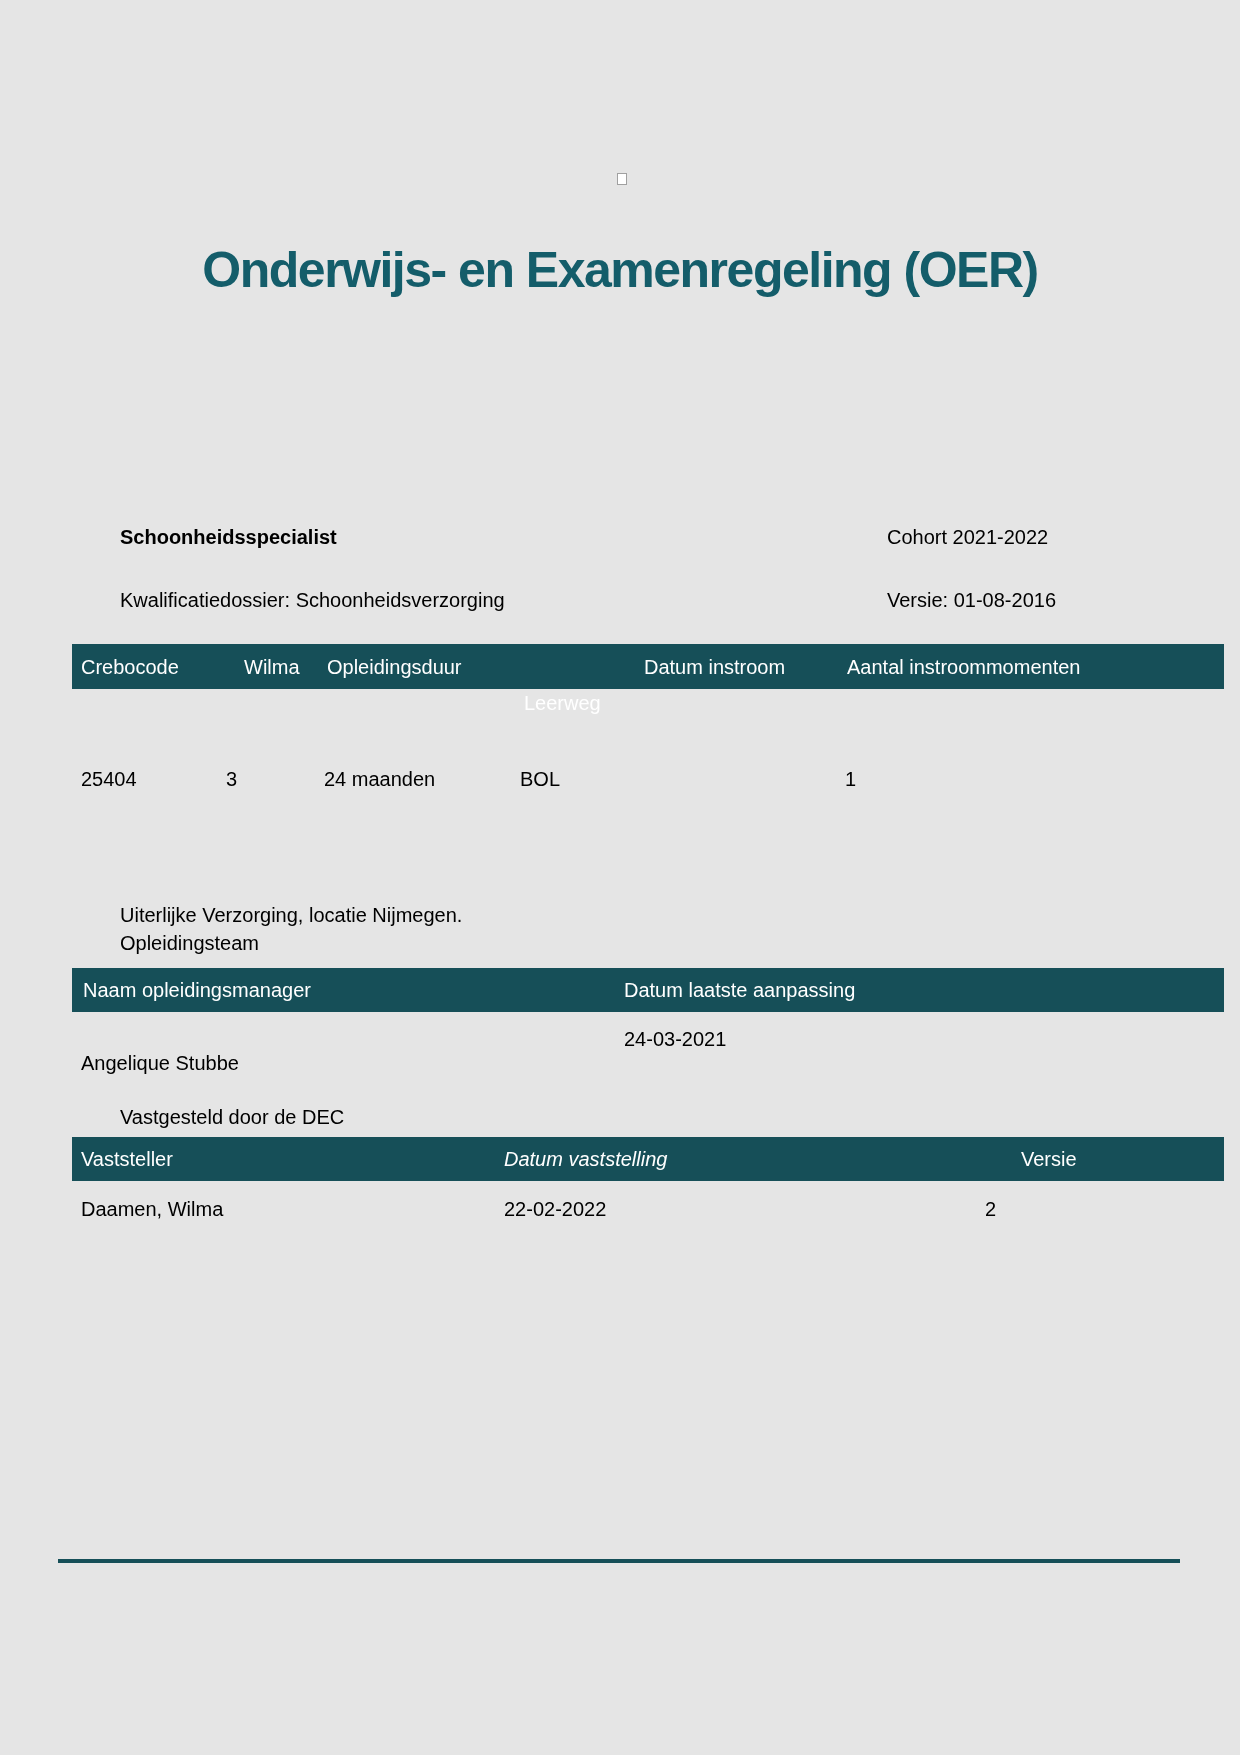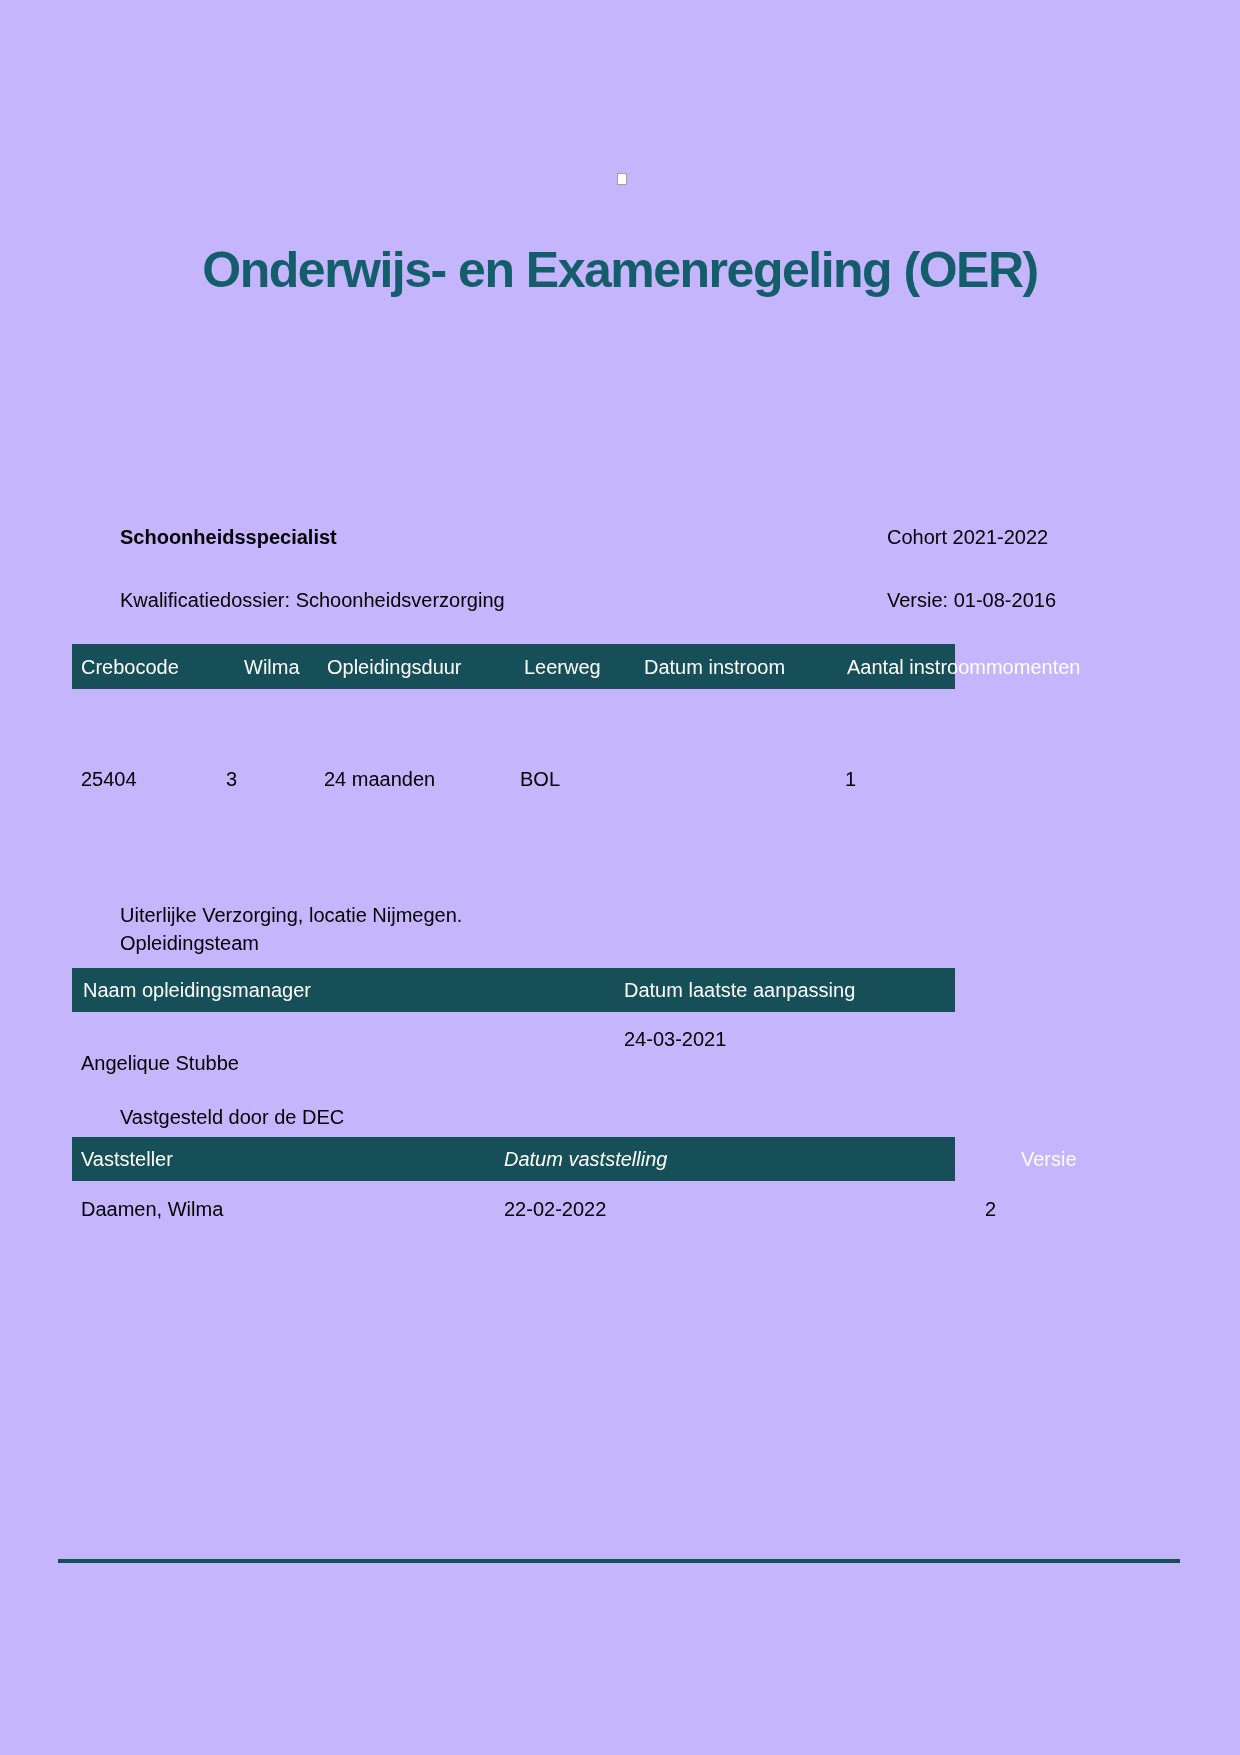--- a/index.html
+++ b/index.html
@@ -4,21 +4,21 @@
 <style>
   html,body { margin:0; padding:0; background:#ffffff; }
   :root {
     --accent_teal: #164f58;
     --title_teal: #145d6a;
   }
   .page {
     position:relative;
     width:1240px;
     height:1755px;
-    background:#c4b5fd;
+    background:#e5e5e5;
     font-family:"Liberation Sans", sans-serif;
     color:#000000;
     overflow:hidden;
   }
   .abs { position:absolute; white-space:nowrap;margin-left:40px; }
 
   .broken-img {
     position:absolute;
     left:617px; top:173px;
     width:8px; height:10px;
@@ -37,21 +37,21 @@
     letter-spacing:-1.5px;
     color:var(--title_teal);
   }
 
   .body-text { font-size:20px; line-height:28px; }
   .bold { font-weight:bold; }
 
   .bar {
     position:absolute;
     left:72px;
-    width:883px;
+    width:1152px;
     height:45px;
     background:var(--accent_teal);
     color:#ffffff;
   }
   .bar .hcell {
     position:absolute;
     top:50%;
     transform:translateY(-50%);
     font-size:20px;
     white-space:nowrap;
@@ -79,21 +79,21 @@
 
   <div class="abs body-text bold" style="left:80px; top:523px;">Schoonheidsspecialist</div>
   <div class="abs body-text" style="left:847px; top:523px;">Cohort 2021-2022</div>
   <div class="abs body-text" style="left:80px; top:586px;">Kwalificatiedossier: Schoonheidsverzorging</div>
   <div class="abs body-text" style="left:847px; top:586px;">Versie: 01-08-2016</div>
 
   <div class="bar" style="top:644px;">
     <span class="hcell" style="left:9px;">Crebocode</span>
     <span class="hcell" style="left:172px;">Wilma</span>
     <span class="hcell" style="left:255px;">Opleidingsduur</span>
-    <span class="hcell" style="left:452px;">Leerweg</span>
+    <span class="hcell" style="left:452px;margin-top:36px;">Leerweg</span>
     <span class="hcell" style="left:572px;">Datum instroom</span>
     <span class="hcell" style="left:775px;">Aantal instroommomenten</span>
   </div>
 
   <div>
     <span class="cell" style="left:81px;  top:768px;">25404</span>
     <span class="cell" style="left:226px; top:768px;">3</span>
     <span class="cell" style="left:324px; top:768px;">24 maanden</span>
     <span class="cell" style="left:520px; top:768px;">BOL</span>
     <span class="cell" style="left:644px; top:768px;"></span>

